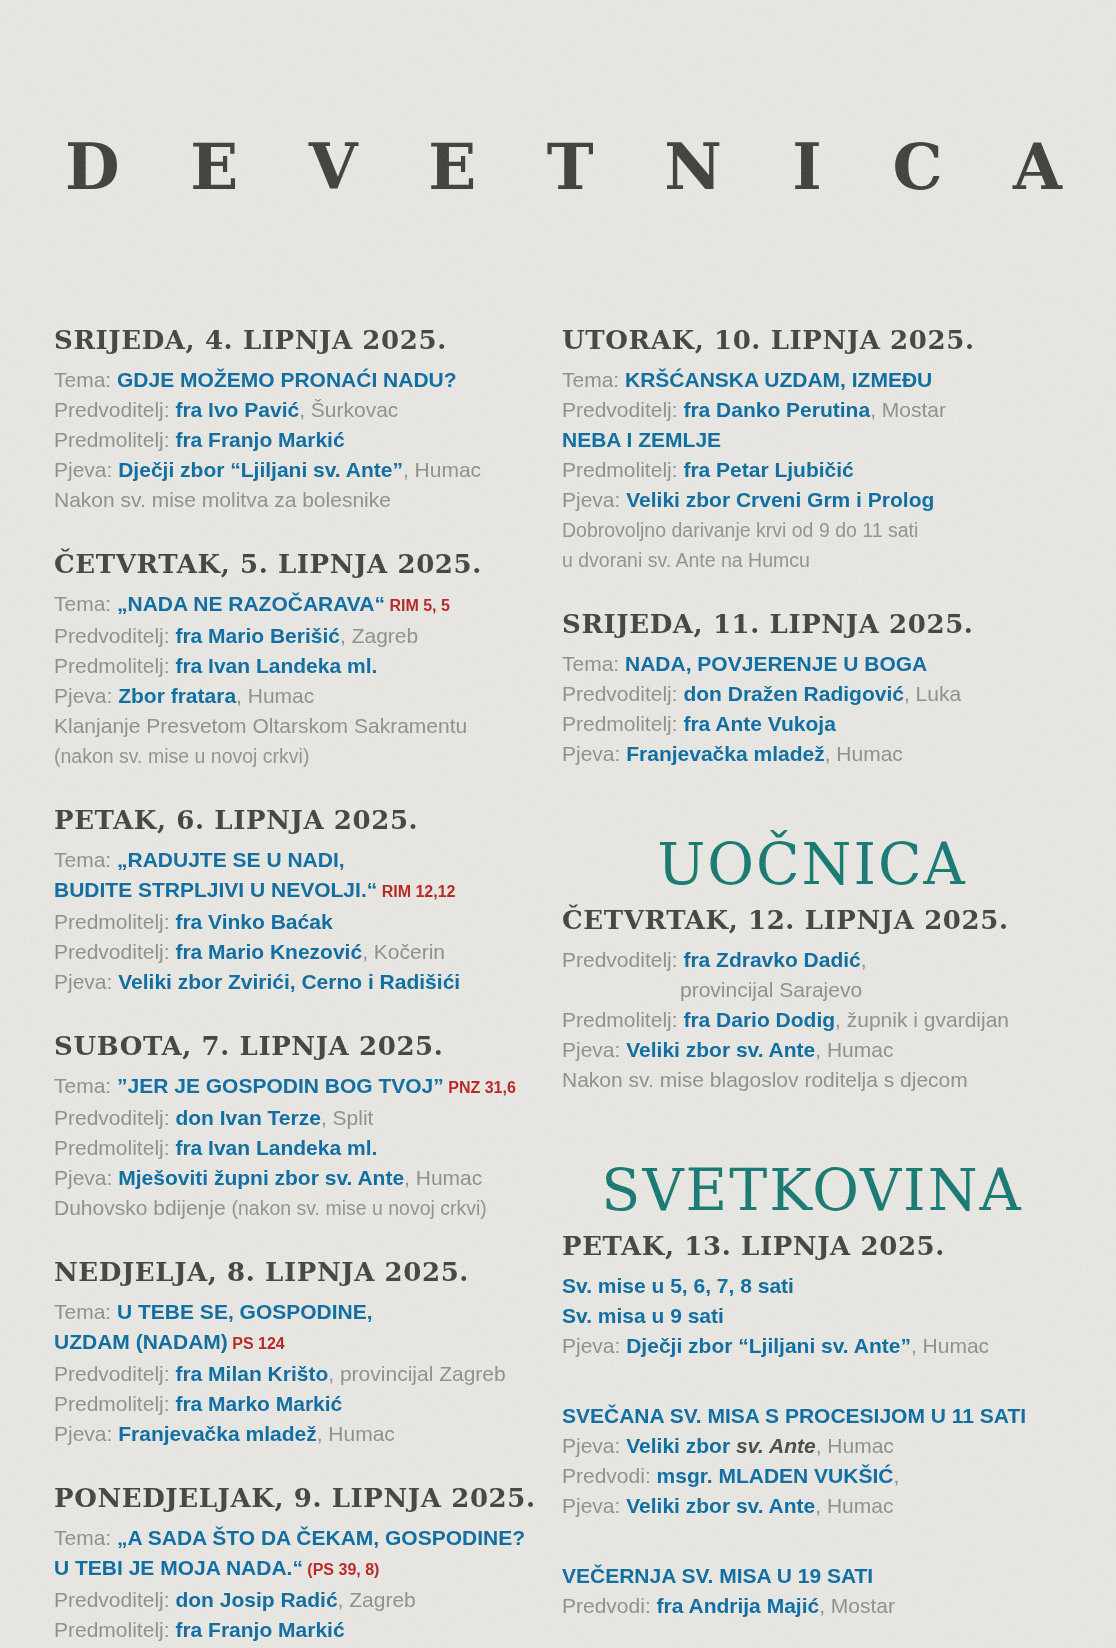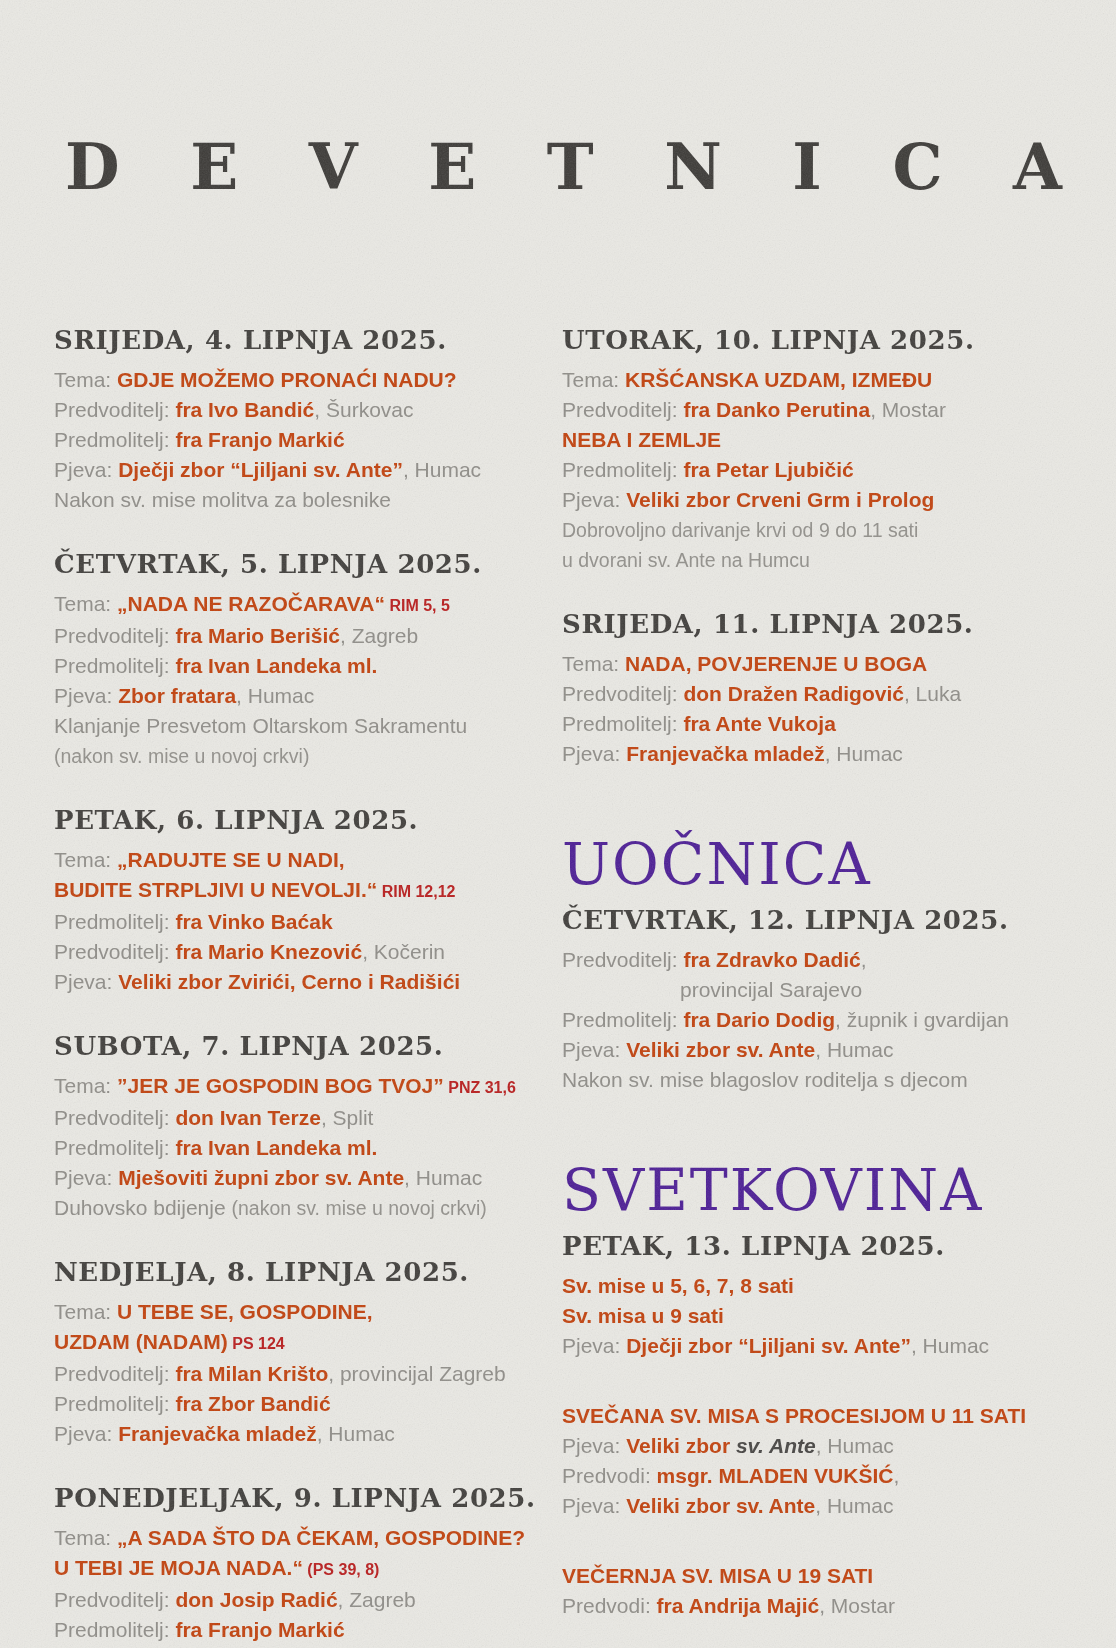--- a/index.html
+++ b/index.html
@@ -25,50 +25,50 @@
   .cols{display:flex;padding:0 54px;margin-top:84px;}
   .col{display:flex;flex-direction:column;}
   .col-left{width:508px;flex:0 0 508px;}
   .col-right{flex:1;min-width:0;}
   .sec{margin:0 0 34px 0;}
   .sec.banner-sec{margin-top:30px;}
   .sec.plain-sec{margin-top:6px;}
   .banner{
     font-family:"DejaVu Serif","Liberation Serif",serif;
     font-size:57px;line-height:1.12;font-weight:500;
-    color:#4c1d95;letter-spacing:2px;margin:0 0 8px 0;
+    color:#0f766e;letter-spacing:2px;margin:0 0 8px 0;text-align:center;
   }
   .day-heading{
     font-family:"DejaVu Serif","Liberation Serif",serif;
     font-size:26px;line-height:30px;font-weight:600;
     color:#403e3b;letter-spacing:0.6px;
     margin:0 0 10px 0;
   }
   .line{margin:0;line-height:30px;font-size:21px;white-space:nowrap;}
   .line.indent{padding-left:118px;}
   .t-label,.t-plain{color:#8f8d88;}
-  .t-bold{color:#c2410c;font-weight:bold;}
+  .t-bold{color:#0369a1;font-weight:bold;}
   .t-ref{color:#b91c1c;font-weight:bold;font-size:16px;}
   .t-italic{color:#92908b;font-size:19.5px;}
   .t-bi{color:#474543;font-weight:bold;font-style:italic;}
 </style>
 </head>
 <body>
 
 <div class="page">
   <div class="content">
     <div class="title-wrap">
       <h1 class="main-title">DEVETNICA</h1>
     </div>
     <div class="cols">
       <div class="col col-left">
           <section class="sec">
             <h3 class="day-heading">SRIJEDA, 4. LIPNJA 2025.</h3>
             <p class="line"><span class="t-label">Tema: </span><span class="t-bold">GDJE MOŽEMO PRONAĆI NADU?</span></p>
-            <p class="line"><span class="t-label">Predvoditelj: </span><span class="t-bold">fra Ivo Bandić</span><span class="t-plain">, Šurkovac</span></p>
+            <p class="line"><span class="t-label">Predvoditelj: </span><span class="t-bold">fra Ivo Pavić</span><span class="t-plain">, Šurkovac</span></p>
             <p class="line"><span class="t-label">Predmolitelj: </span><span class="t-bold">fra Franjo Markić</span></p>
             <p class="line"><span class="t-label">Pjeva: </span><span class="t-bold">Dječji zbor “Ljiljani sv. Ante”</span><span class="t-plain">, Humac</span></p>
             <p class="line"><span class="t-plain">Nakon sv. mise molitva za bolesnike</span></p>
           </section>
           <section class="sec">
             <h3 class="day-heading">ČETVRTAK, 5. LIPNJA 2025.</h3>
             <p class="line"><span class="t-label">Tema: </span><span class="t-bold">„NADA NE RAZOČARAVA“</span><span class="t-ref"> RIM 5, 5</span></p>
             <p class="line"><span class="t-label">Predvoditelj: </span><span class="t-bold">fra Mario Berišić</span><span class="t-plain">, Zagreb</span></p>
             <p class="line"><span class="t-label">Predmolitelj: </span><span class="t-bold">fra Ivan Landeka ml.</span></p>
             <p class="line"><span class="t-label">Pjeva: </span><span class="t-bold">Zbor fratara</span><span class="t-plain">, Humac</span></p>
@@ -89,21 +89,21 @@
             <p class="line"><span class="t-label">Predvoditelj: </span><span class="t-bold">don Ivan Terze</span><span class="t-plain">, Split</span></p>
             <p class="line"><span class="t-label">Predmolitelj: </span><span class="t-bold">fra Ivan Landeka ml.</span></p>
             <p class="line"><span class="t-label">Pjeva: </span><span class="t-bold">Mješoviti župni zbor sv. Ante</span><span class="t-plain">, Humac</span></p>
             <p class="line"><span class="t-plain">Duhovsko bdijenje </span><span class="t-italic">(nakon sv. mise u novoj crkvi)</span></p>
           </section>
           <section class="sec">
             <h3 class="day-heading">NEDJELJA, 8. LIPNJA 2025.</h3>
             <p class="line"><span class="t-label">Tema: </span><span class="t-bold">U TEBE SE, GOSPODINE,</span></p>
             <p class="line"><span class="t-bold">UZDAM (NADAM)</span><span class="t-ref"> PS 124</span></p>
             <p class="line"><span class="t-label">Predvoditelj: </span><span class="t-bold">fra Milan Krišto</span><span class="t-plain">, provincijal Zagreb</span></p>
-            <p class="line"><span class="t-label">Predmolitelj: </span><span class="t-bold">fra Zbor Bandić</span></p>
+            <p class="line"><span class="t-label">Predmolitelj: </span><span class="t-bold">fra Marko Markić</span></p>
             <p class="line"><span class="t-label">Pjeva: </span><span class="t-bold">Franjevačka mladež</span><span class="t-plain">, Humac</span></p>
           </section>
           <section class="sec">
             <h3 class="day-heading">PONEDJELJAK, 9. LIPNJA 2025.</h3>
             <p class="line"><span class="t-label">Tema: </span><span class="t-bold">„A SADA ŠTO DA ČEKAM, GOSPODINE?</span></p>
             <p class="line"><span class="t-bold">U TEBI JE MOJA NADA.“</span><span class="t-ref"> (PS 39, 8)</span></p>
             <p class="line"><span class="t-label">Predvoditelj: </span><span class="t-bold">don Josip Radić</span><span class="t-plain">, Zagreb</span></p>
             <p class="line"><span class="t-label">Predmolitelj: </span><span class="t-bold">fra Franjo Markić</span></p>
             <p class="line"></p>
           </section>

